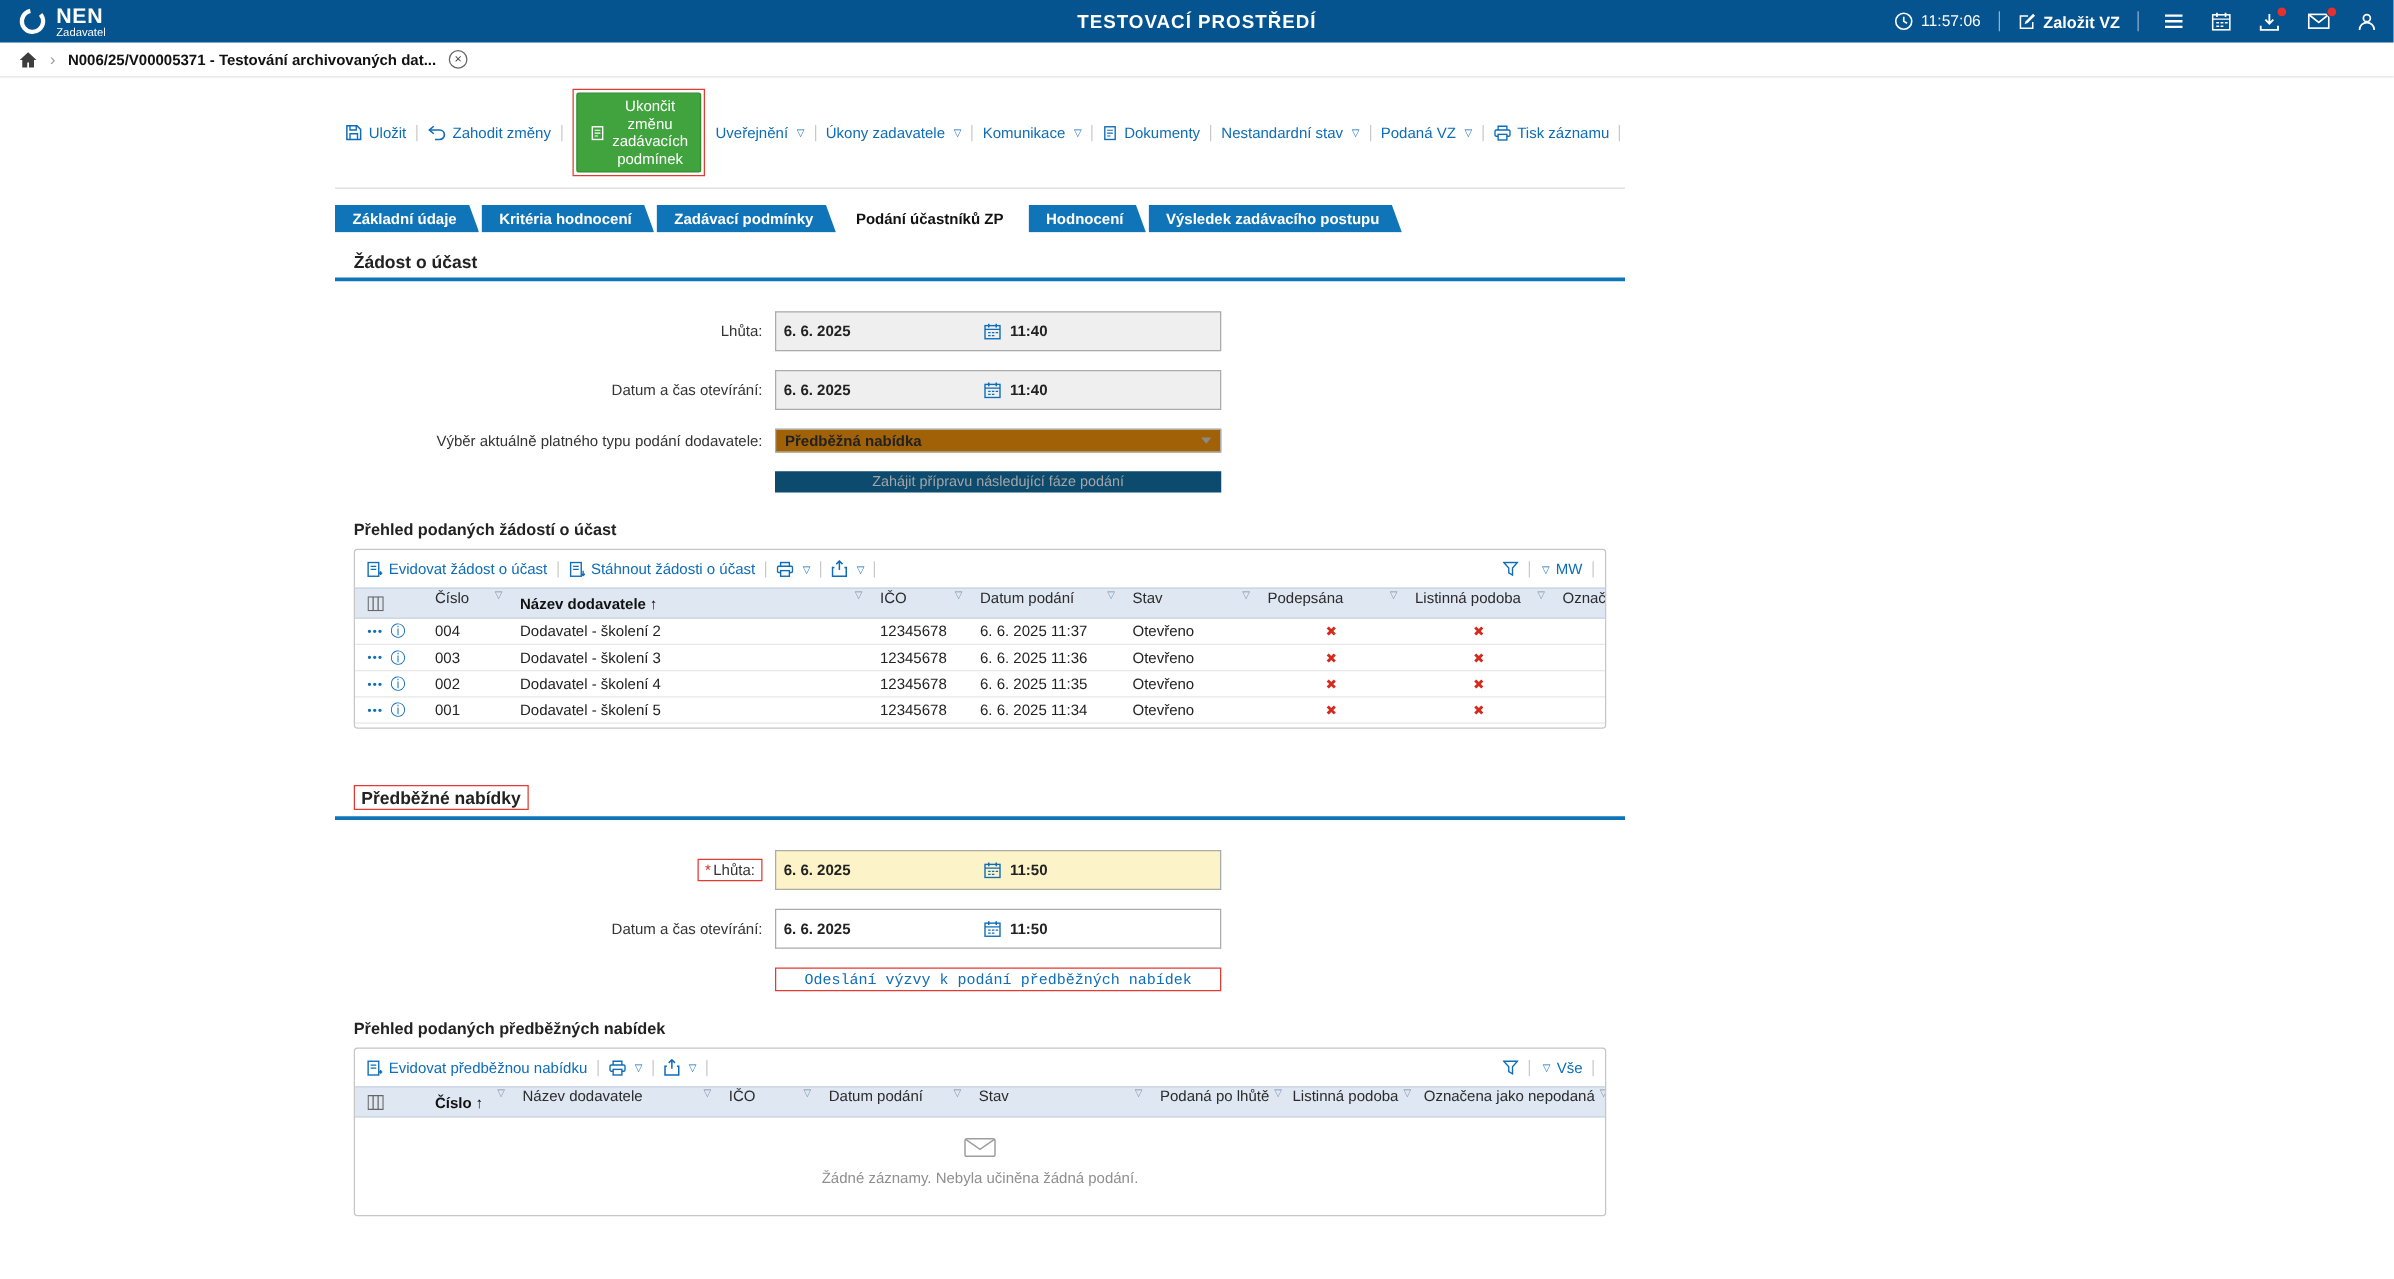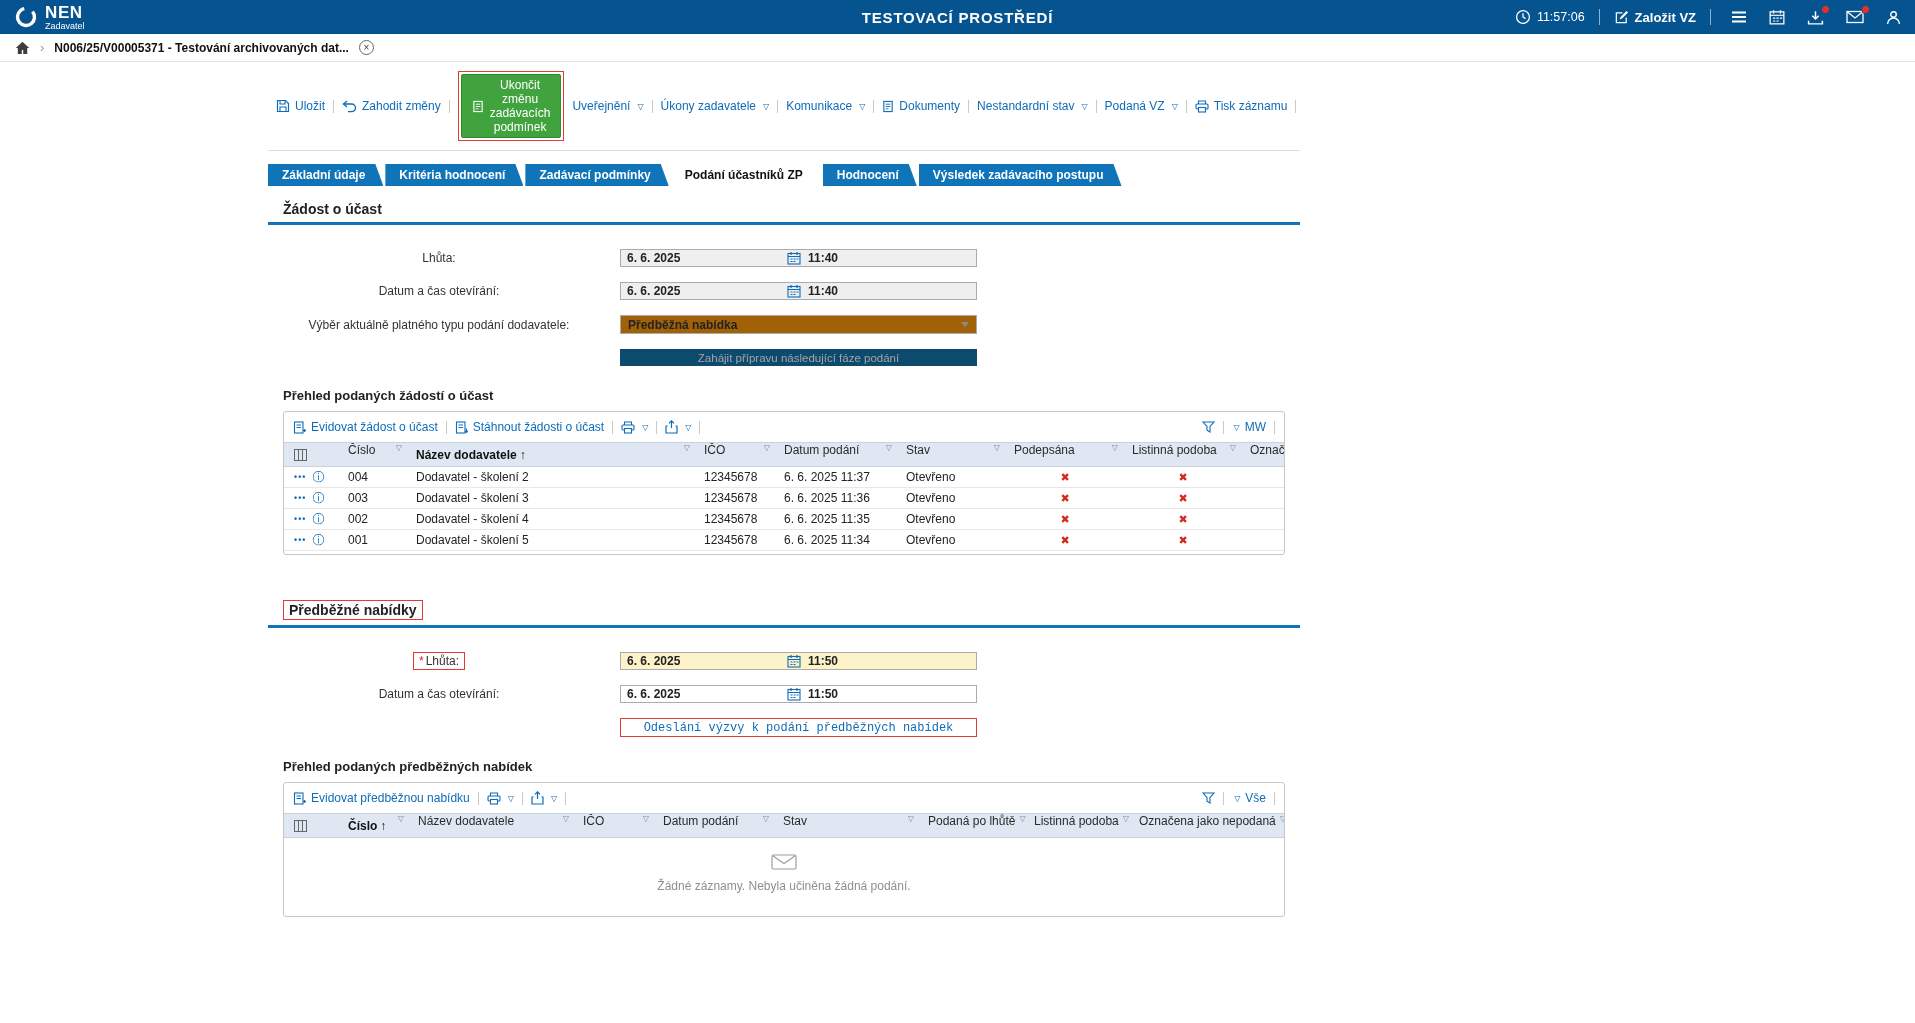--- a/index.html
+++ b/index.html
@@ -44,23 +44,23 @@
   .tab.active { background:#fff; color:#111; }
 
   
   .sec-title { margin:15px 0 0 15px; font-size:14px; font-weight:700; color:#222; display:inline-block; }
   .blue-rule { height:3px; background:#1074b8; margin-top:5px; }
   .red-box-inline { border:1px solid #e23b32; padding:1px 5px; display:inline-block; }
 
   
   .form { margin-top:24px; display:flex; flex-direction:column; gap:15px; }
   .frow { display:flex; align-items:center; }
-  .flabel { width:352px; text-align:center; padding-right:10px; color:#333; flex:0 0 352px; }
+  .flabel { width:352px; text-align:right; padding-right:10px; color:#333; flex:0 0 352px; }
   .req { color:#d22b1f; margin-right:2px; }
-  .dtg { display:flex; align-items:center; width:357px; height:18px; border:1px solid #ababab; background:#efefef; padding:0 6px; cursor:text; }
+  .dtg { display:flex; align-items:center; width:357px; height:32px; border:1px solid #ababab; background:#efefef; padding:0 6px; cursor:text; }
   .dtg.yellow { background:#fcf3c8; }
   .dtg.white { background:#fff; }
   .dtg .d { font-weight:700; flex:0 0 160px; }
   .dtg .cal { display:flex; margin-right:7px; cursor:pointer; }
   .dtg .t { font-weight:700; }
   .sel { width:357px; height:19px; border:1px solid #ababab; background:#a16207; display:flex; align-items:center; justify-content:space-between; padding:0 7px; cursor:pointer; }
   .sel .v { font-weight:700; }
   .chev { width:0; height:0; border-left:4px solid transparent; border-right:4px solid transparent; border-top:5px solid #8a8a8a; }
   .dis-btn { width:357px; height:17px; background:#0c4a6e; border:0; color:#a5a5a5; font-size:11.5px; display:flex; align-items:center; justify-content:center; font-family:inherit; }
   .red-action { width:357px; height:19px; border:1px solid #e23b32; background:#fff; display:flex; align-items:center; justify-content:center; }

